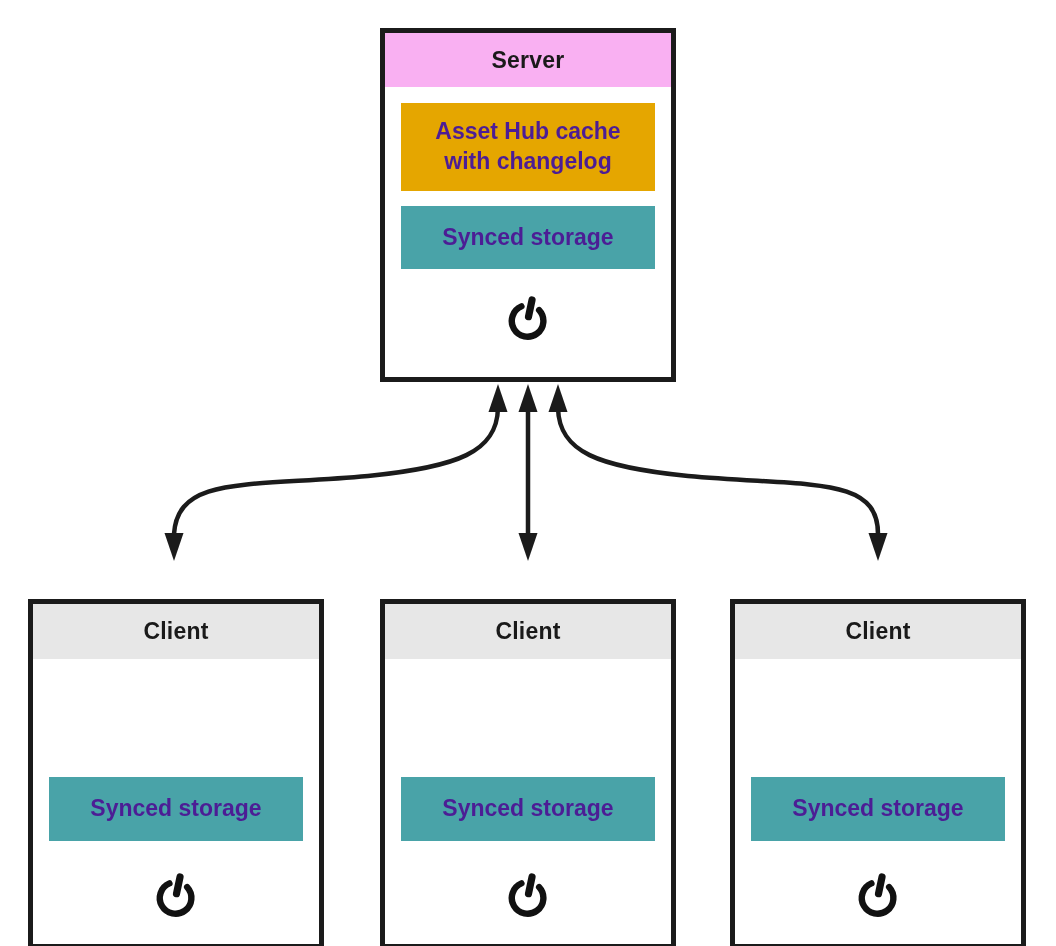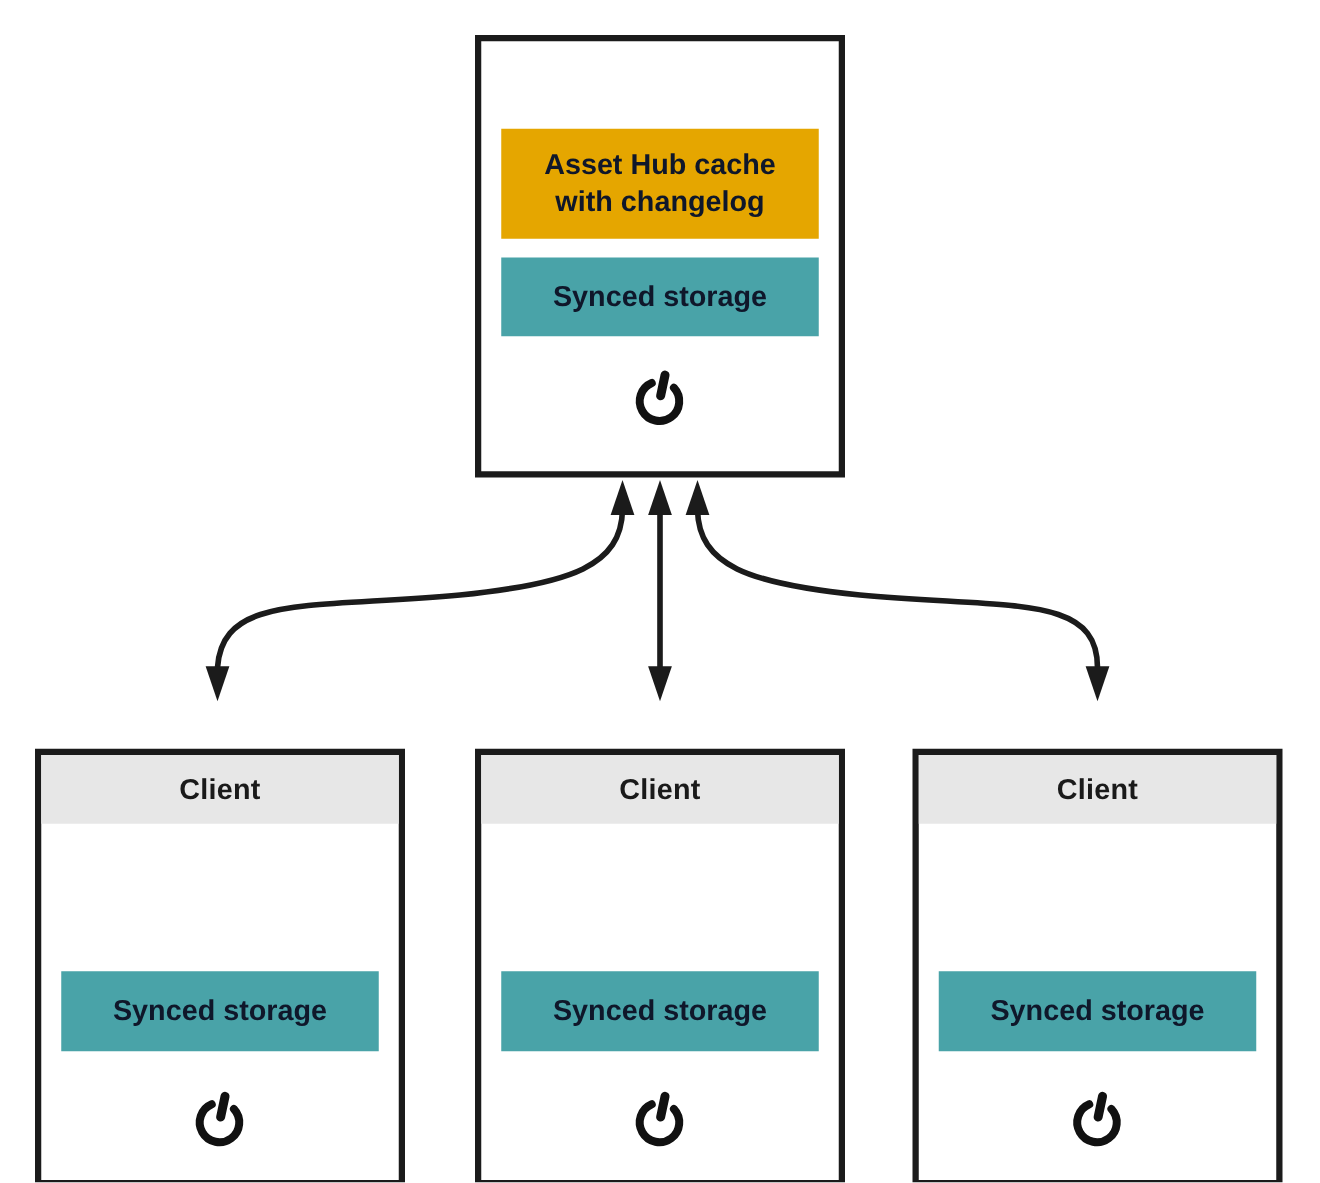--- a/index.html
+++ b/index.html
@@ -19,21 +19,21 @@
   .client-3{left:730px;}
   .node-header{
     height:54px;display:flex;align-items:center;justify-content:center;
     font-weight:bold;font-size:23px;color:#1a1a1a;letter-spacing:0.2px;
   }
   .server-node .node-header{background:#f9b0f2;}
   .client-node .node-header{background:#e7e7e7;height:55px;}
   .chip{
     position:absolute;left:16px;width:254px;box-sizing:border-box;
     display:flex;align-items:center;justify-content:center;text-align:center;
-    font-weight:bold;font-size:23px;line-height:1.3;color:#0f172a;padding:4px 10px;
+    font-weight:bold;font-size:23px;line-height:1.3;color:#4c1d95;padding:4px 10px;
   }
   .cache-chip{top:70px;height:88px;background:#e5a600;}
   .server-node .storage-chip{top:173px;height:63px;background:#49a3a8;}
   .client-node .storage-chip{top:173px;height:64px;background:#49a3a8;}
   .power{
     position:absolute;left:50%;
     transform:translateX(-50%) rotate(12deg);
   }
   .server-node .power{top:260px;}
   .client-node .power{top:266px;}
@@ -53,20 +53,23 @@
       <polygon points="498,384 488.5,412 507.5,412"></polygon>
       <polygon points="528,384 518.5,412 537.5,412"></polygon>
       <polygon points="558,384 548.5,412 567.5,412"></polygon>
       <polygon points="174,561 164.5,533 183.5,533"></polygon>
       <polygon points="528,561 518.5,533 537.5,533"></polygon>
       <polygon points="878,561 868.5,533 887.5,533"></polygon>
     </g>
   </svg>
 
   <div class="node server-node">
+    <div class="node-header">
+      <span>Server</span>
+    </div>
     <div class="chip cache-chip">
       <span>Asset Hub cache with changelog</span>
     </div>
     <div class="chip storage-chip">
       <span>Synced storage</span>
     </div>
     <svg class="power" width="48" height="52" viewBox="0 0 24 24">
       <path d="M 7.47 6.53 A 7.9 7.9 0 1 0 16.53 6.53" fill="none" stroke="#111111" stroke-width="3.2" stroke-linecap="round"></path>
       <line x1="12" y1="2.3" x2="12" y2="10.8" stroke="#111111" stroke-width="3.6" stroke-linecap="round"></line>
     </svg>

